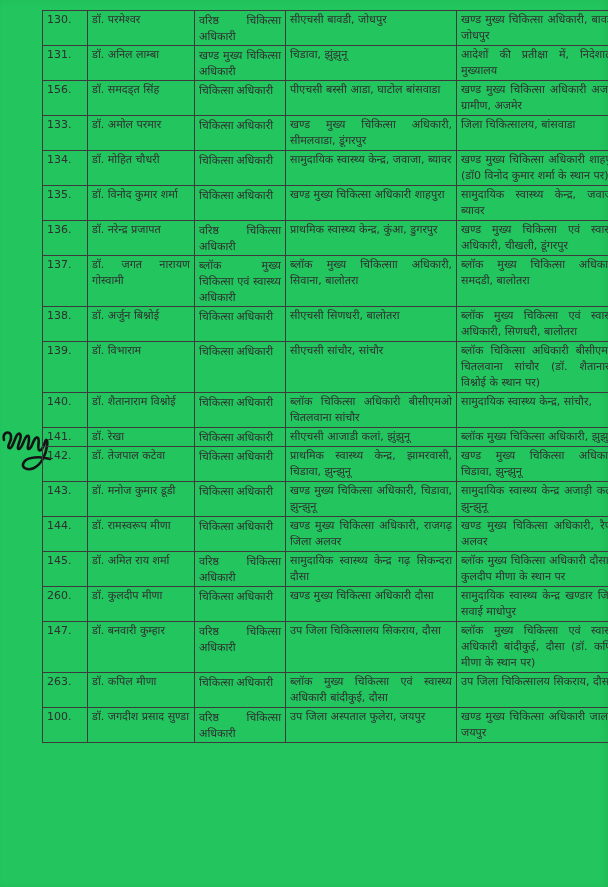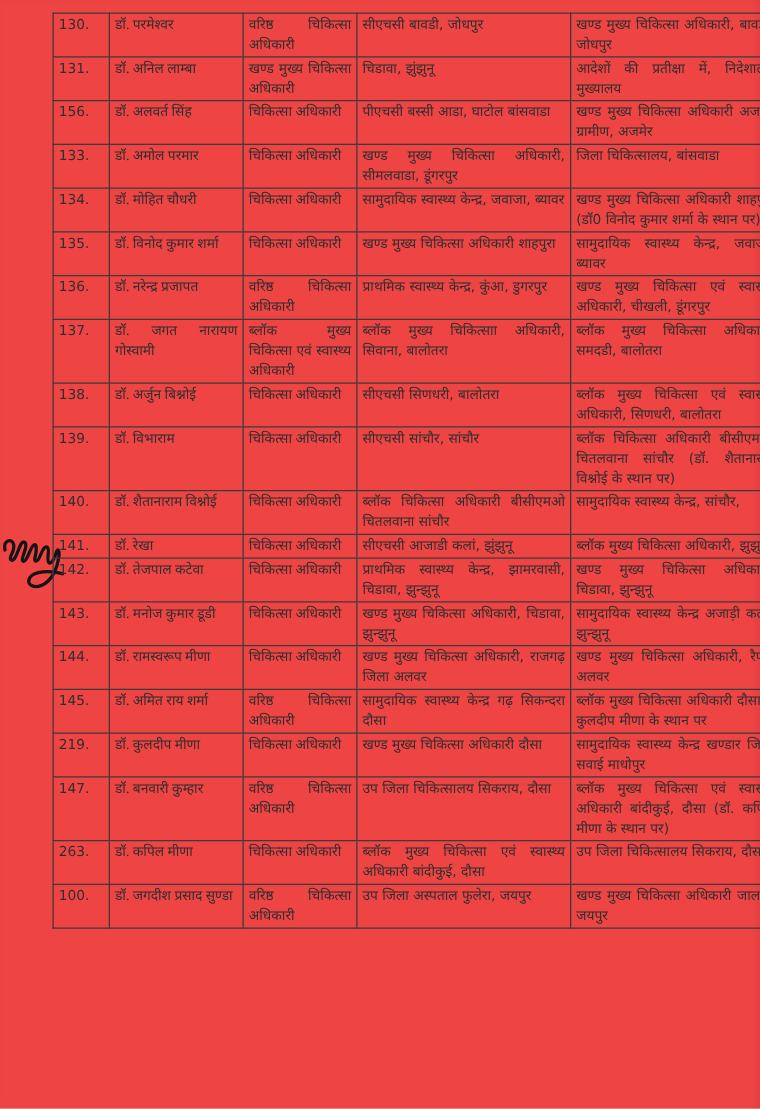--- a/index.html
+++ b/index.html
@@ -6,21 +6,21 @@
     margin: 0;
     padding: 0;
     background: #e9e9e9;
     font-family: "DejaVu Sans", "Liberation Sans", sans-serif;
   }
   .page {
     position: relative;
     width: 608px;
     height: 887px;
     margin: 0 auto;
-    background: #ef4444;
+    background: #22c55e;
     overflow: hidden;
     box-shadow: inset -3px 0 6px rgba(0,0,0,0.06);
   }
   table.transfer-table {
     position: absolute;
     left: 42px;
     top: 10px;
     width: 536px;
     border-collapse: collapse;
     table-layout: fixed;
@@ -28,21 +28,21 @@
   table.transfer-table td {
     border: 1px solid #3b3b3b;
     vertical-align: top;
     padding: 1px 4px 1px 4px;
     font-size: 11px;
     line-height: 16px;
     color: #2f2f2f;
     word-break: break-word;
   }
   td.col-sno   { width: 36px;  text-align: left; padding-left: 5px; }
-  td.col-name  { width: 98px;  text-align: justify; font-family: Liberation Serif, serif; }
+  td.col-name  { width: 98px;  text-align: justify; }
   td.col-desig { width: 82px;  text-align: justify; font-family: Liberation Serif, serif; }
   td.col-from  { width: 162px; text-align: justify; }
   td.col-to    { width: 158px; text-align: justify; }
   .signature {
     position: absolute;
     left: 0px;
     top: 402px;
     width: 52px;
     height: 78px;
     pointer-events: none;
@@ -71,21 +71,21 @@
         </tr>
         <tr>
           <td class="col-sno">131.</td>
           <td class="col-name">डॉ. अनिल लाम्बा</td>
           <td class="col-desig">खण्ड मुख्य चिकित्सा अधिकारी</td>
           <td class="col-from">चिडावा, झुंझुनू</td>
           <td class="col-to">आदेशों की प्रतीक्षा में, निदेशालय मुख्यालय</td>
         </tr>
         <tr>
           <td class="col-sno">156.</td>
-          <td class="col-name">डॉ. अलवर्त सिंह</td>
+          <td class="col-name">डॉ. समदड्त सिंह</td>
           <td class="col-desig">चिकित्सा अधिकारी</td>
           <td class="col-from">पीएचसी बस्सी आडा, घाटोल बांसवाडा</td>
           <td class="col-to">खण्ड मुख्य चिकित्सा अधिकारी अजमेर ग्रामीण, अजमेर</td>
         </tr>
         <tr>
           <td class="col-sno">133.</td>
           <td class="col-name">डॉ. अमोल परमार</td>
           <td class="col-desig">चिकित्सा अधिकारी</td>
           <td class="col-from">खण्ड मुख्य चिकित्सा अधिकारी, सीमलवाडा, डूंगरपुर</td>
           <td class="col-to">जिला चिकित्सालय, बांसवाडा</td>
@@ -168,21 +168,21 @@
           <td class="col-to">खण्ड मुख्य चिकित्सा अधिकारी, रैणी, अलवर</td>
         </tr>
         <tr>
           <td class="col-sno">145.</td>
           <td class="col-name">डॉ. अमित राय शर्मा</td>
           <td class="col-desig">वरिष्ठ चिकित्सा अधिकारी</td>
           <td class="col-from">सामुदायिक स्वास्थ्य केन्द्र गढ़ सिकन्दरा दौसा</td>
           <td class="col-to">ब्लॉक मुख्य चिकित्सा अधिकारी दौसा में कुलदीप मीणा के स्थान पर</td>
         </tr>
         <tr>
-          <td class="col-sno">219.</td>
+          <td class="col-sno">260.</td>
           <td class="col-name">डॉ. कुलदीप मीणा</td>
           <td class="col-desig">चिकित्सा अधिकारी</td>
           <td class="col-from">खण्ड मुख्य चिकित्सा अधिकारी दौसा</td>
           <td class="col-to">सामुदायिक स्वास्थ्य केन्द्र खण्डार जिला सवाई माधोपुर</td>
         </tr>
         <tr>
           <td class="col-sno">147.</td>
           <td class="col-name">डॉ. बनवारी कुम्हार</td>
           <td class="col-desig">वरिष्ठ चिकित्सा अधिकारी</td>
           <td class="col-from">उप जिला चिकित्सालय सिकराय, दौसा</td>

